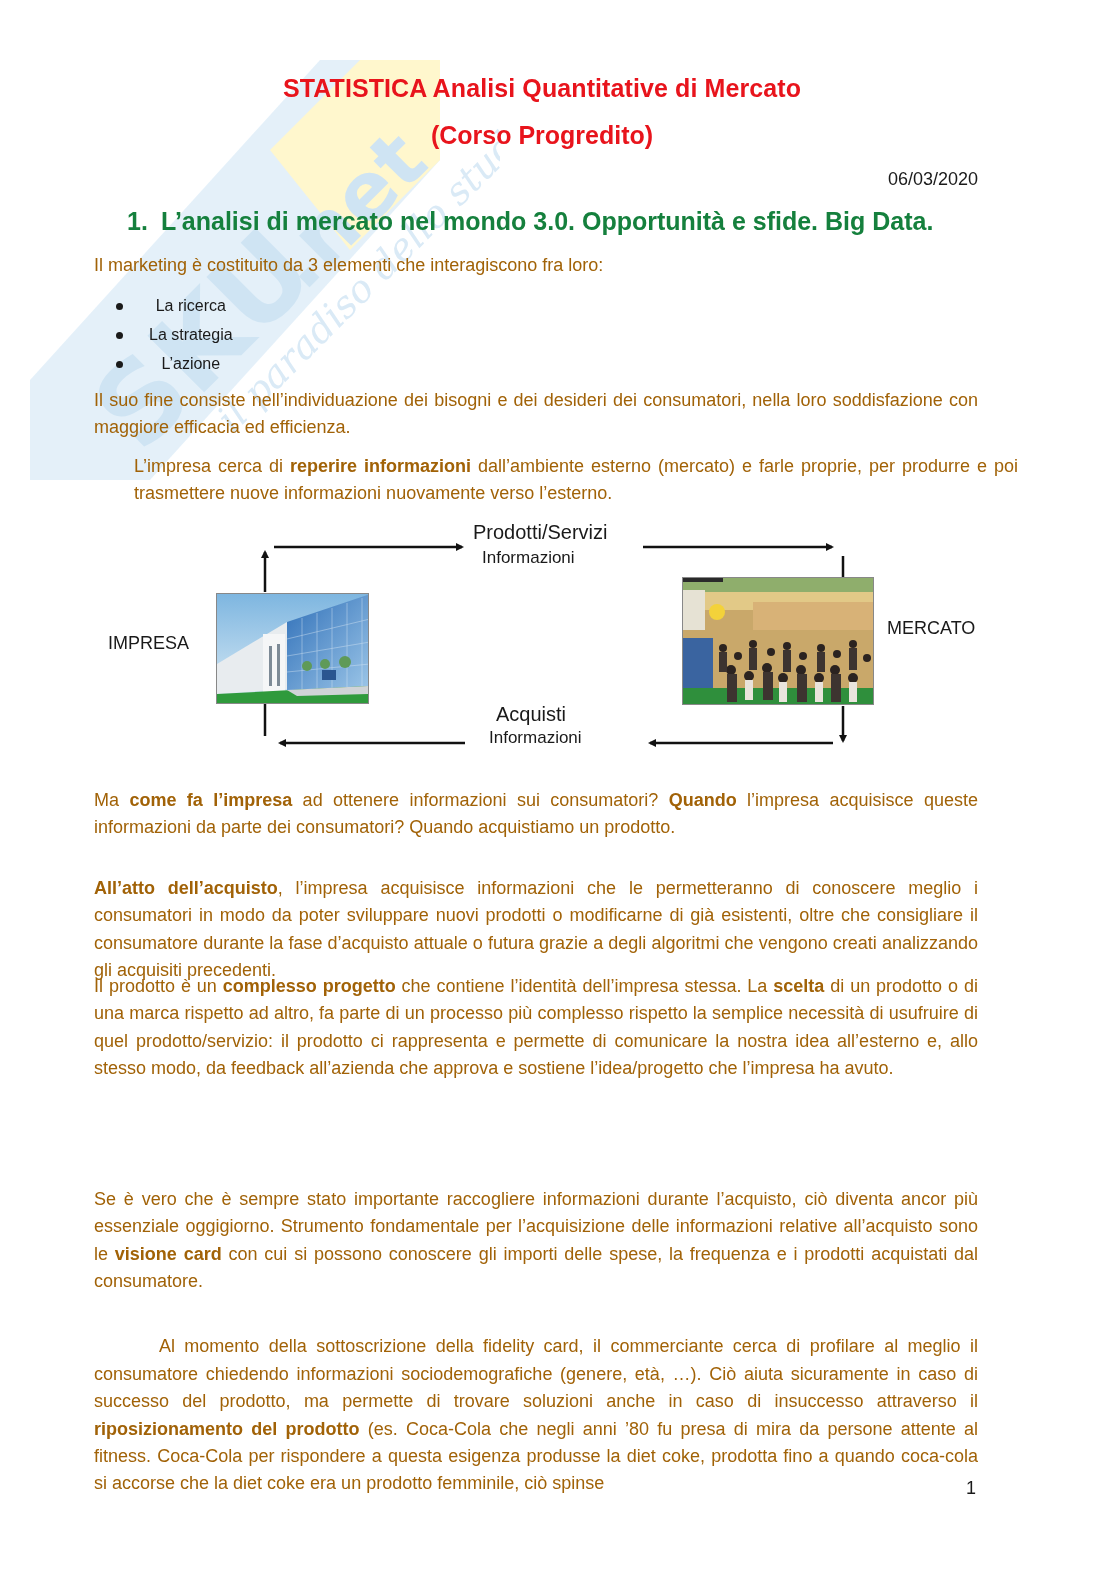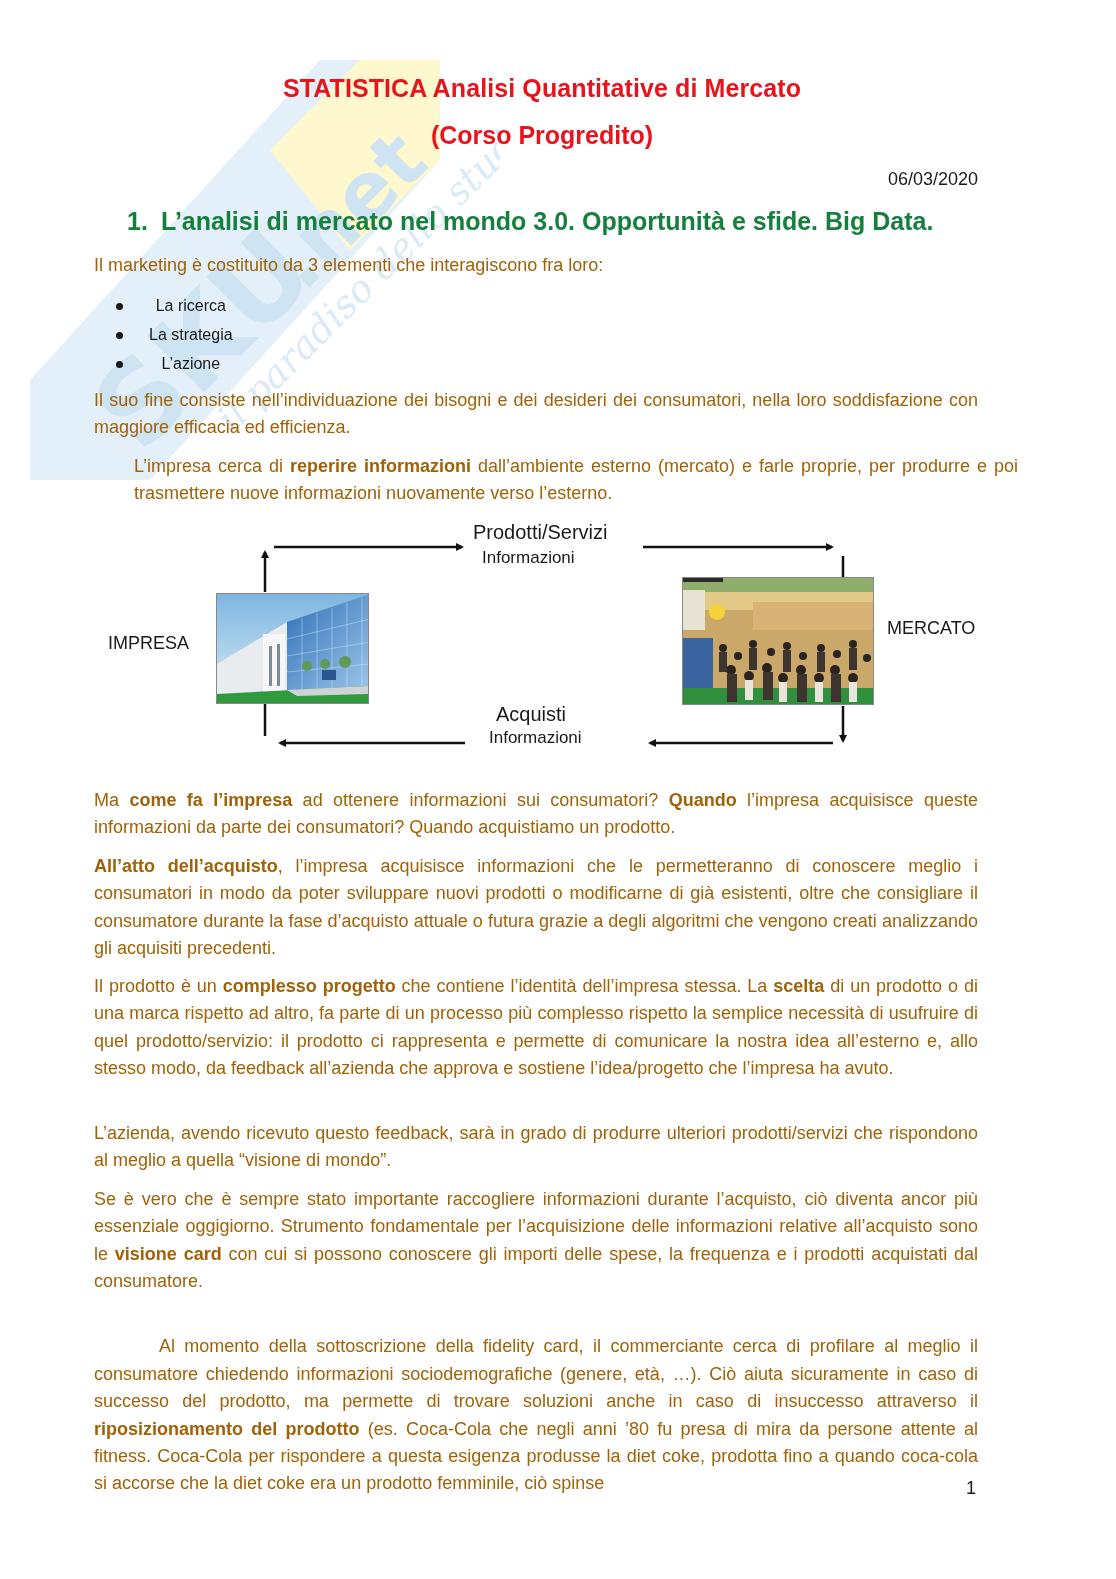--- a/index.html
+++ b/index.html
@@ -260,29 +260,28 @@
               <rect x="166" y="104" width="8" height="20"></rect>
           </g>
         </svg>
       </div>
     </div>
 
     <div class="para" style="top:787px;">
       <span>Ma </span><b>come fa l’impresa</b><span> ad ottenere informazioni sui consumatori? </span><b>Quando</b><span> l’impresa acquisisce queste informazioni da parte dei consumatori? Quando acquistiamo un prodotto.</span>
     </div>
 
-    <div class="para" style="top:853px;">
+    <div class="para" style="top:875px;">
       <b>All’atto dell’acquisto</b><span>, l’impresa acquisisce informazioni che le permetteranno di conoscere meglio i consumatori in modo da poter sviluppare nuovi prodotti o modificarne di già esistenti, oltre che consigliare il consumatore durante la fase d’acquisto attuale o futura grazie a degli algoritmi che vengono creati analizzando gli acquisiti precedenti.</span>
     </div>
 
     <div class="para" style="top:973px;">
       <span>Il prodotto è un </span><b>complesso progetto</b><span> che contiene l’identità dell’impresa stessa. La </span><b>scelta</b><span> di un prodotto o di una marca rispetto ad altro, fa parte di un processo più complesso rispetto la semplice necessità di usufruire di quel prodotto/servizio: il prodotto ci rappresenta e permette di comunicare la nostra idea all’esterno e, allo stesso modo, da feedback all’azienda che approva e sostiene l’idea/progetto che l’impresa ha avuto.</span>
     </div>
 
-    <div class="para" style="top:1120px;">L’azienda, avendo ricevuto questo feedback, sarà in grado di produrre ulteriori prodotti/servizi che rispondono al meglio a quella “visione di mondo”.</div>
 
     <div class="para" style="top:1186px;">
       <span>Se è vero che è sempre stato importante raccogliere informazioni durante l’acquisto, ciò diventa ancor più essenziale oggigiorno. Strumento fondamentale per l’acquisizione delle informazioni relative all’acquisto sono le </span><b>visione card</b><span> con cui si possono conoscere gli importi delle spese, la frequenza e i prodotti acquistati dal consumatore.</span>
     </div>
 
     <div class="para" style="top:1306px;white-space:pre-wrap;">
       <span> Al momento della sottoscrizione della fidelity card, il commerciante cerca di profilare al meglio il consumatore chiedendo informazioni sociodemografiche (genere, età, …). Ciò aiuta sicuramente in caso di successo del prodotto, ma permette di trovare soluzioni anche in caso di insuccesso attraverso il </span><b>riposizionamento del prodotto</b><span> (es. Coca-Cola che negli anni ’80 fu presa di mira da persone attente al fitness. Coca-Cola per rispondere a questa esigenza produsse la diet coke, prodotta fino a quando coca-cola si accorse che la diet coke era un prodotto femminile, ciò spinse</span>
     </div>
 
     <div class="page-num">1</div>

